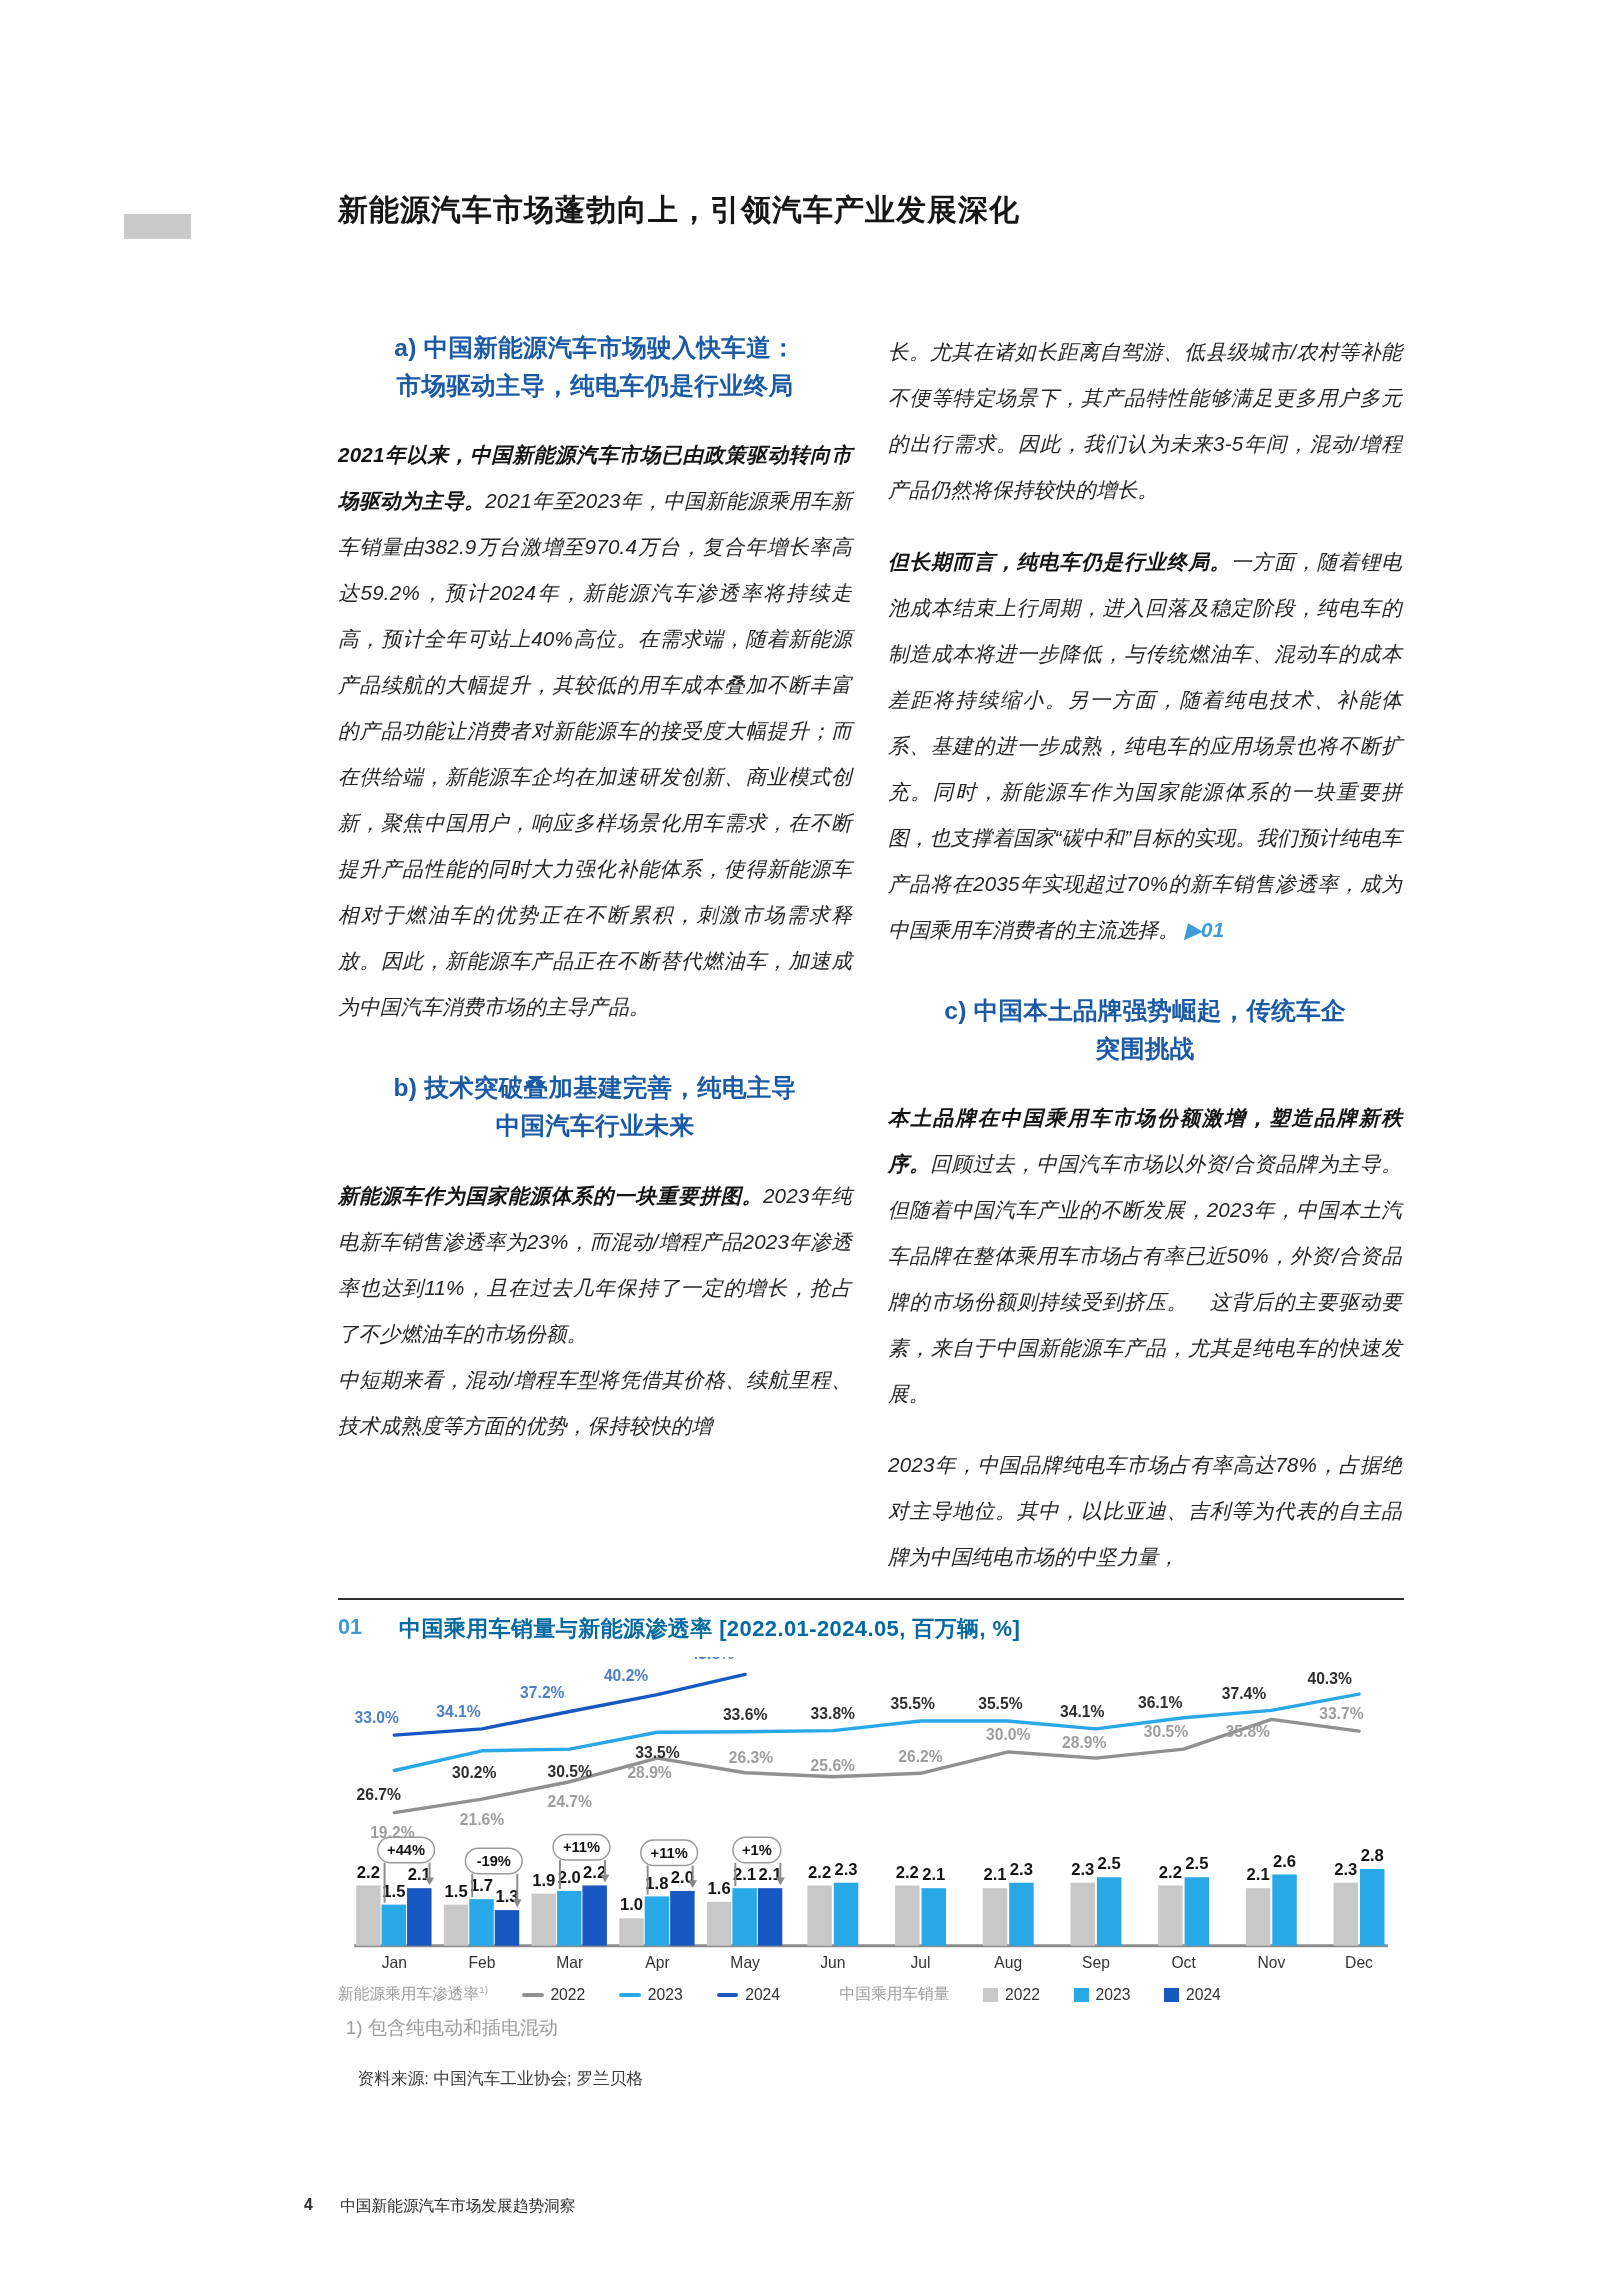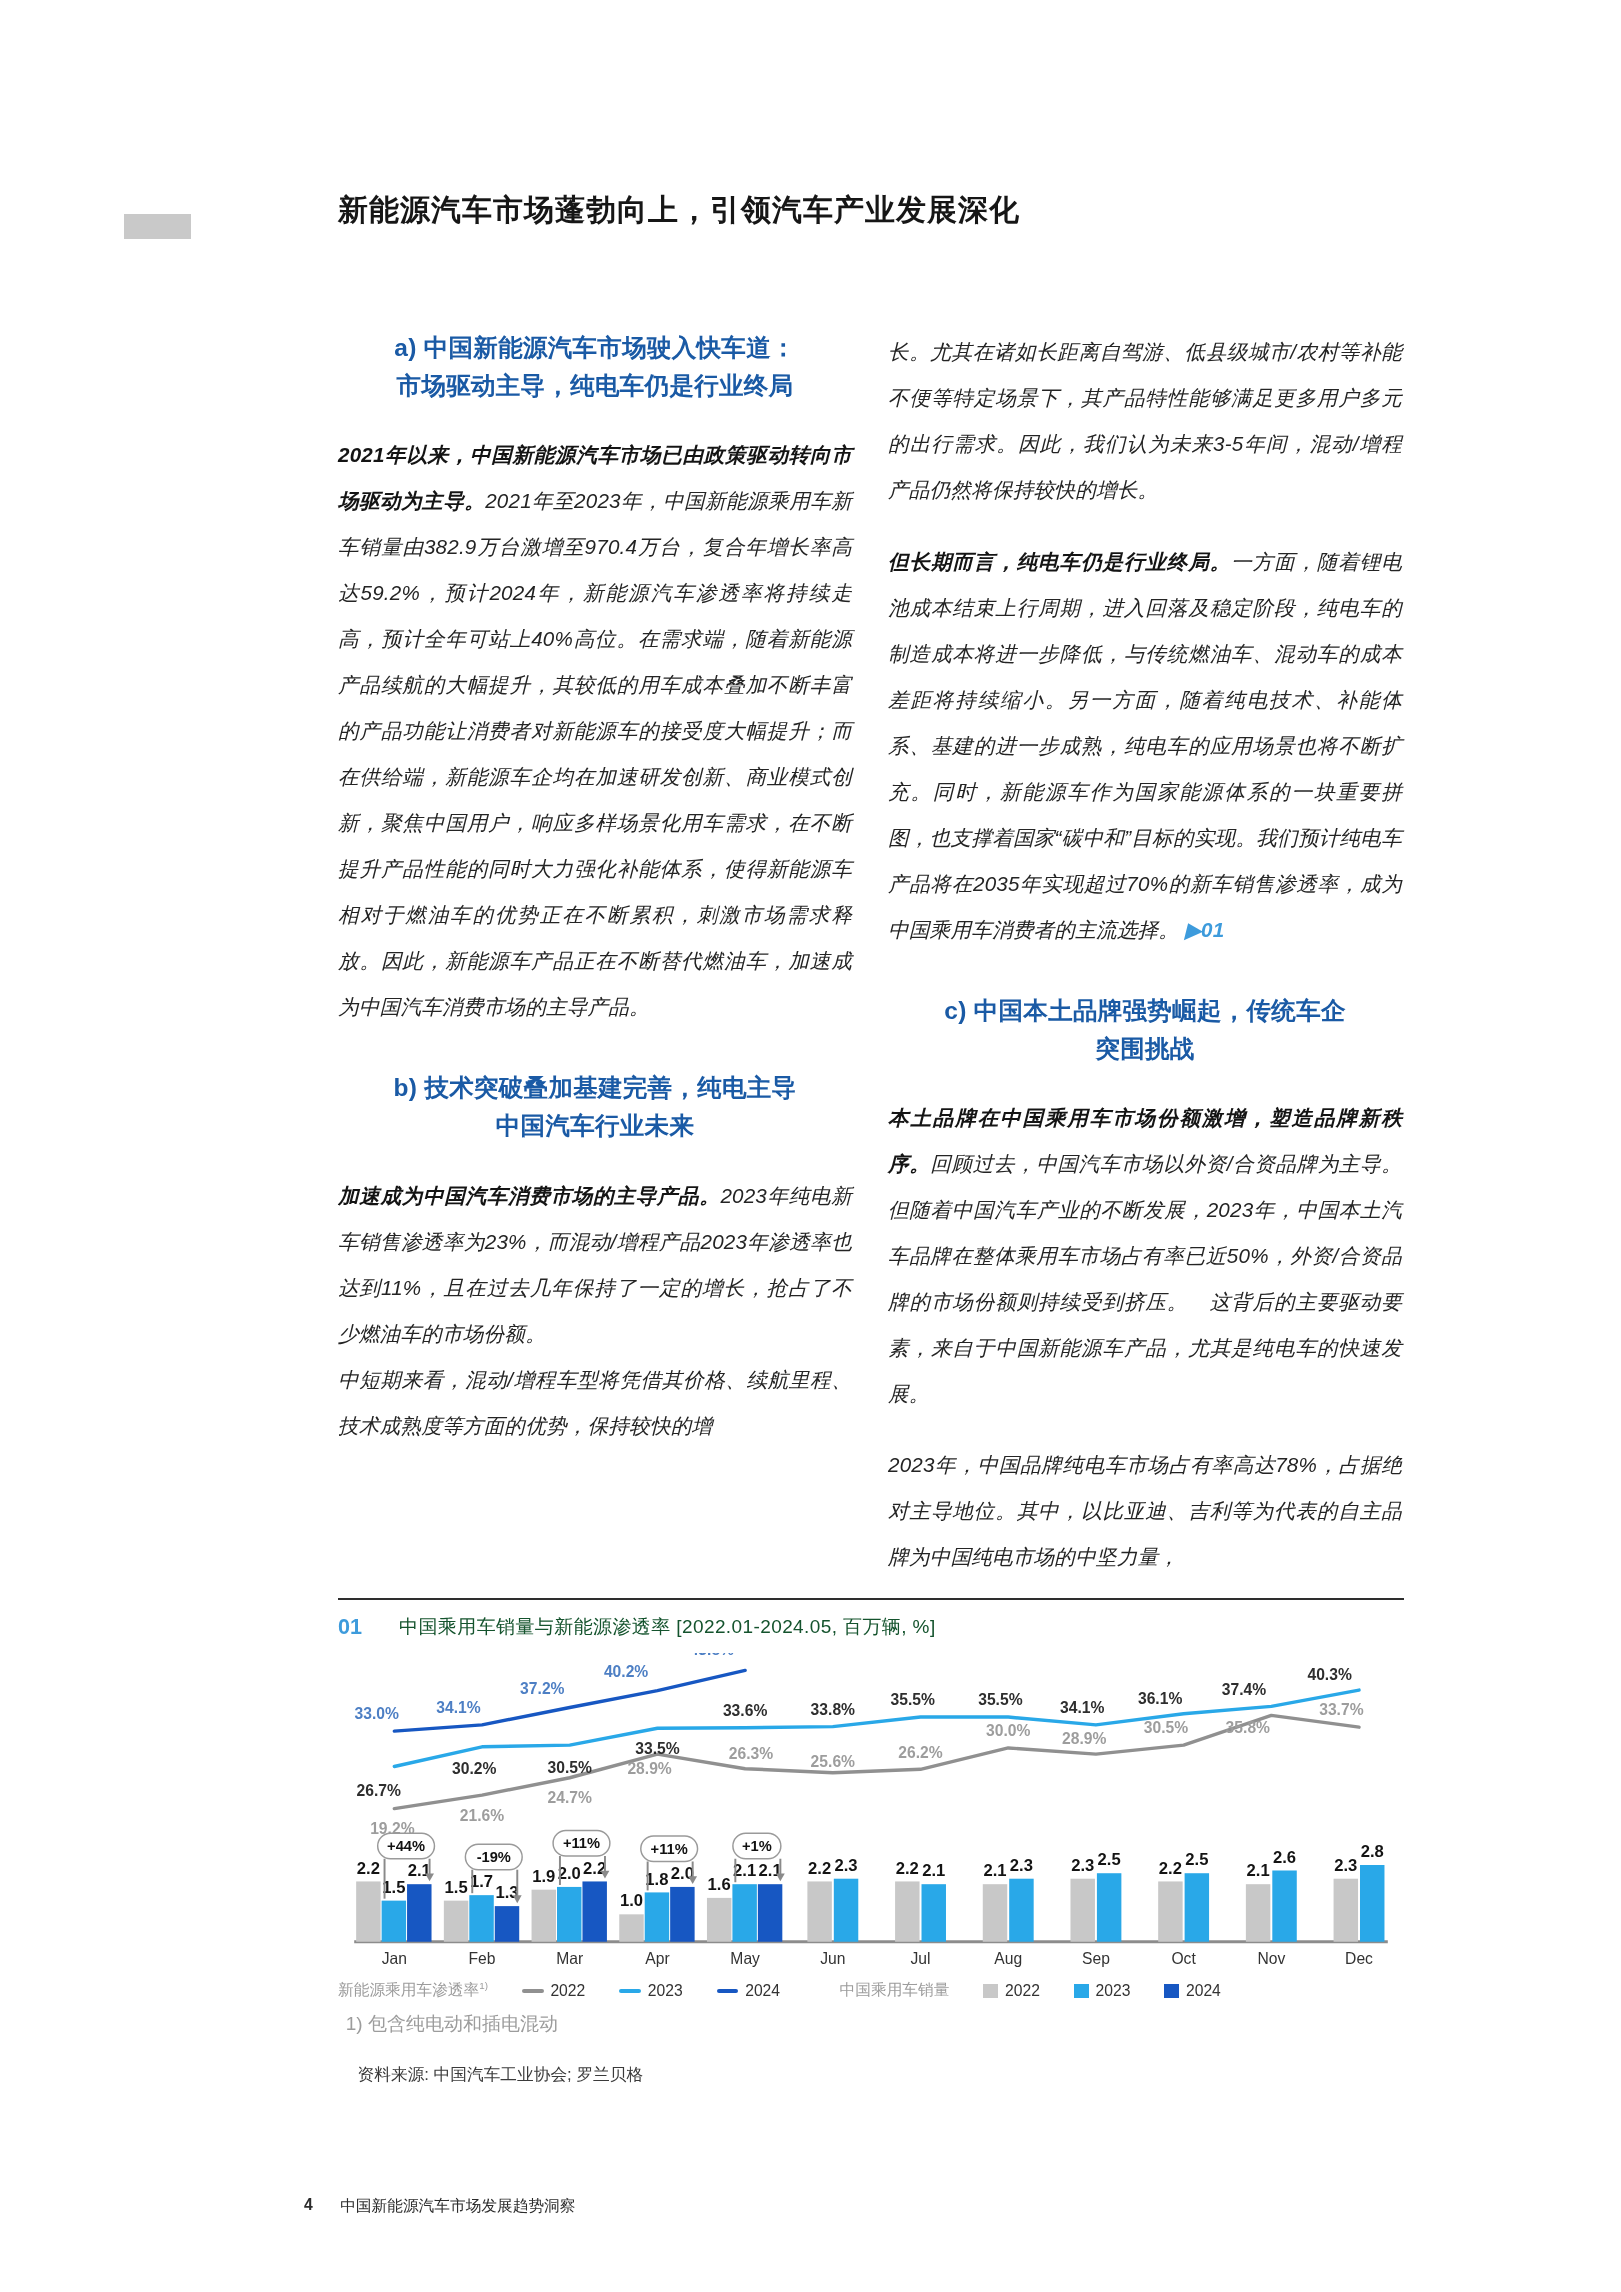--- a/index.html
+++ b/index.html
@@ -12,21 +12,21 @@
   .col h2{font-size:24.5px;line-height:38px;color:#1a5aa5;margin:0 0 27.4px 0;font-weight:700;text-align:center;letter-spacing:0.3px;}
   .col h2.gap-top{margin-top:39px;}
   .col p{margin:0 0 25.5px 0;font-style:italic;}
   .col p.nogap{margin:0;}
   .col strong{font-weight:700;color:#141414;}
   .figref{color:#3d9bdc;font-weight:700;white-space:nowrap;}
   .figure{position:absolute;left:338px;top:1598px;width:1066px;}
   .fig-rule{border-top:2.9px solid #2e2e2e;width:100%;}
   .fig-header{display:flex;gap:37px;align-items:flex-start;margin-top:13.7px;}
   .fig-num{color:#3d9bdc;font-size:21.6px;font-weight:700;}
-  .fig-title{font-size:19px;font-weight:400;color:#14532d;letter-spacing:0.4px;}
+  .fig-title{font-size:22px;font-weight:700;color:#0369a1;letter-spacing:0.4px;}
   #chart{display:block;margin-top:13.7px;}
   .legend{display:flex;align-items:center;gap:34px;margin-top:3.9px;font-size:15.7px;color:#333;}
   .legend .glabel{color:#9c9c9c;}
   .legend .glabel sup{font-size:9.8px;color:#9c9c9c;}
   .legend .sales{margin-left:25.5px;}
   .lg-item{display:flex;align-items:center;gap:6.9px;}
   .lg-line{display:inline-block;width:21.6px;height:3.9px;border-radius:2px;background:#999;}
   .lg-sq{display:inline-block;width:14.7px;height:14.7px;background:#999;}
   .footnote{color:#9c9c9c;font-size:19px;margin:9.8px 0 0 7.8px;}
   .source{color:#3a3a3a;font-size:16.7px;margin:25.5px 0 0 19.6px;}
@@ -42,21 +42,21 @@
 
 <div>
 
   <div class="title-marker"></div>
   <h1 class="page-title">新能源汽车市场蓬勃向上，引领汽车产业发展深化</h1>
 
   <div class="col col-left">
     <h2><span>a) 中国新能源汽车市场驶入快车道：</span><br><span>市场驱动主导，纯电车仍是行业终局</span></h2>
     <p><strong>2021年以来，中国新能源汽车市场已由政策驱动转向市场驱动为主导。</strong><span>2021年至2023年，中国新能源乘用车新车销量由382.9万台激增至970.4万台，复合年增长率高达59.2%，预计2024年，新能源汽车渗透率将持续走高，预计全年可站上40%高位。在需求端，随着新能源产品续航的大幅提升，其较低的用车成本叠加不断丰富的产品功能让消费者对新能源车的接受度大幅提升；而在供给端，新能源车企均在加速研发创新、商业模式创新，聚焦中国用户，响应多样场景化用车需求，在不断提升产品性能的同时大力强化补能体系，使得新能源车相对于燃油车的优势正在不断累积，刺激市场需求释放。因此，新能源车产品正在不断替代燃油车，加速成为中国汽车消费市场的主导产品。</span></p>
     <h2 class="gap-top"><span>b) 技术突破叠加基建完善，纯电主导</span><br><span>中国汽车行业未来</span></h2>
-    <p class="nogap"><strong>加速成为中国汽车消费市场的主导产品。</strong><span>2023年纯电新车销售渗透率为23%，而混动/增程产品2023年渗透率也达到11%，且在过去几年保持了一定的增长，抢占了不少燃油车的市场份额。</span></p>
+    <p class="nogap"><strong>新能源车作为国家能源体系的一块重要拼图。</strong><span>2023年纯电新车销售渗透率为23%，而混动/增程产品2023年渗透率也达到11%，且在过去几年保持了一定的增长，抢占了不少燃油车的市场份额。</span></p>
     <p class="nogap">中短期来看，混动/增程车型将凭借其价格、续航里程、技术成熟度等方面的优势，保持较快的增</p>
   </div>
 
   <div class="col col-right">
     <p>长。尤其在诸如长距离自驾游、低县级城市/农村等补能不便等特定场景下，其产品特性能够满足更多用户多元的出行需求。因此，我们认为未来3-5年间，混动/增程产品仍然将保持较快的增长。</p>
     <p><strong>但长期而言，纯电车仍是行业终局。</strong><span>一方面，随着锂电池成本结束上行周期，进入回落及稳定阶段，纯电车的制造成本将进一步降低，与传统燃油车、混动车的成本差距将持续缩小。另一方面，随着纯电技术、补能体系、基建的进一步成熟，纯电车的应用场景也将不断扩充。同时，新能源车作为国家能源体系的一块重要拼图，也支撑着国家“碳中和”目标的实现。我们预计纯电车产品将在2035年实现超过70%的新车销售渗透率，成为中国乘用车消费者的主流选择。</span> <span class="figref">▶01</span></p>
     <h2 class="gap-top"><span>c) 中国本土品牌强势崛起，传统车企</span><br><span>突围挑战</span></h2>
     <p><strong>本土品牌在中国乘用车市场份额激增，塑造品牌新秩序。</strong><span>回顾过去，中国汽车市场以外资/合资品牌为主导。但随着中国汽车产业的不断发展，2023年，中国本土汽车品牌在整体乘用车市场占有率已近50%，外资/合资品牌的市场份额则持续受到挤压。　这背后的主要驱动要素，来自于中国新能源车产品，尤其是纯电车的快速发展。</span></p>
     <p>2023年，中国品牌纯电车市场占有率高达78%，占据绝对主导地位。其中，以比亚迪、吉利等为代表的自主品牌为中国纯电市场的中坚力量，</p>
   </div>

